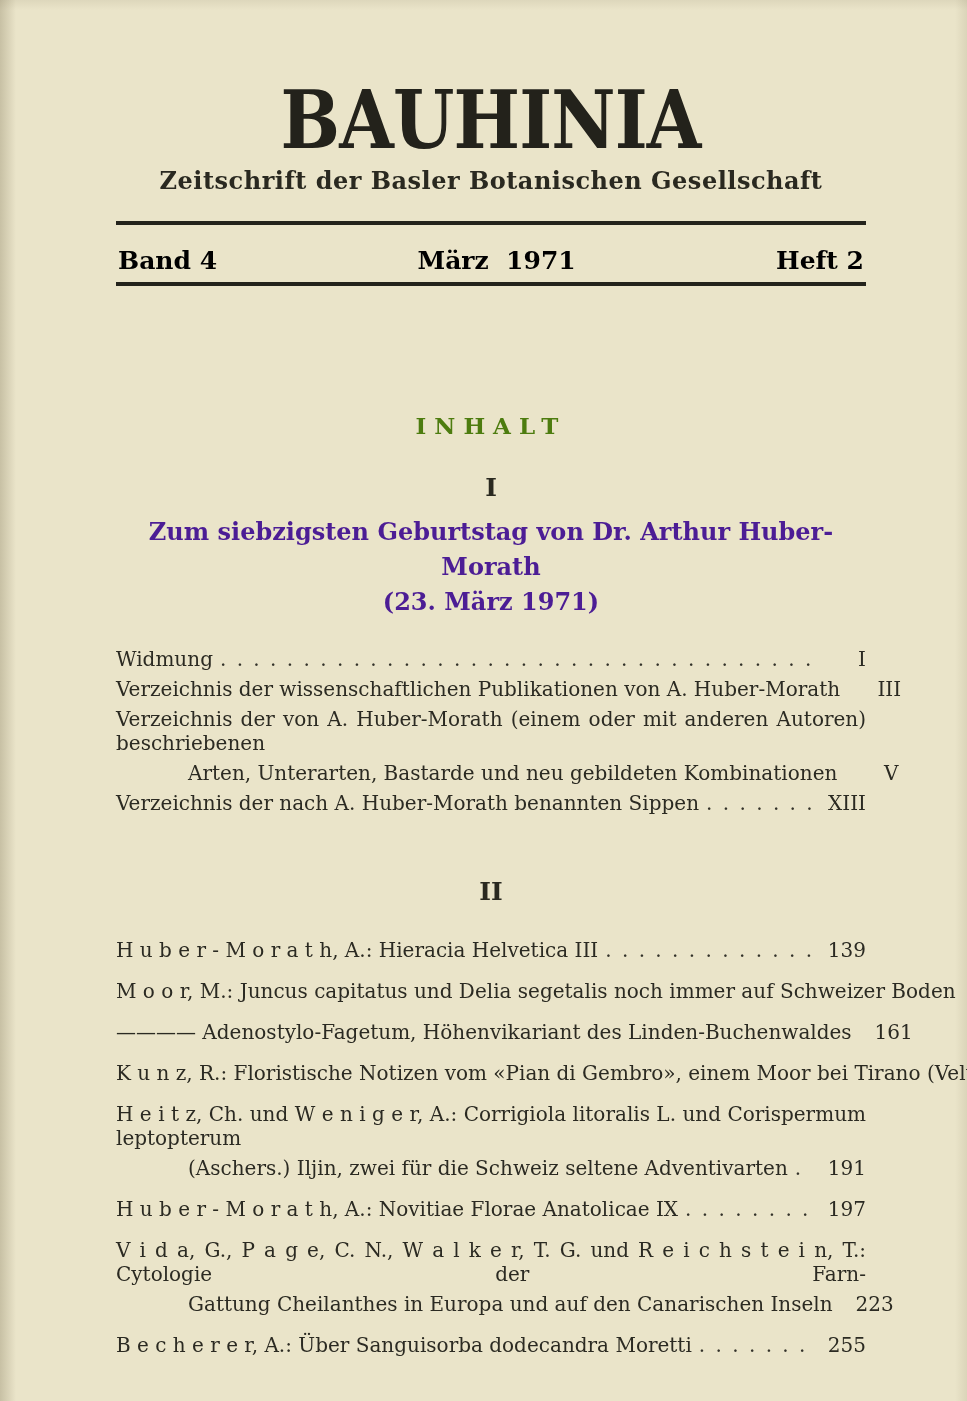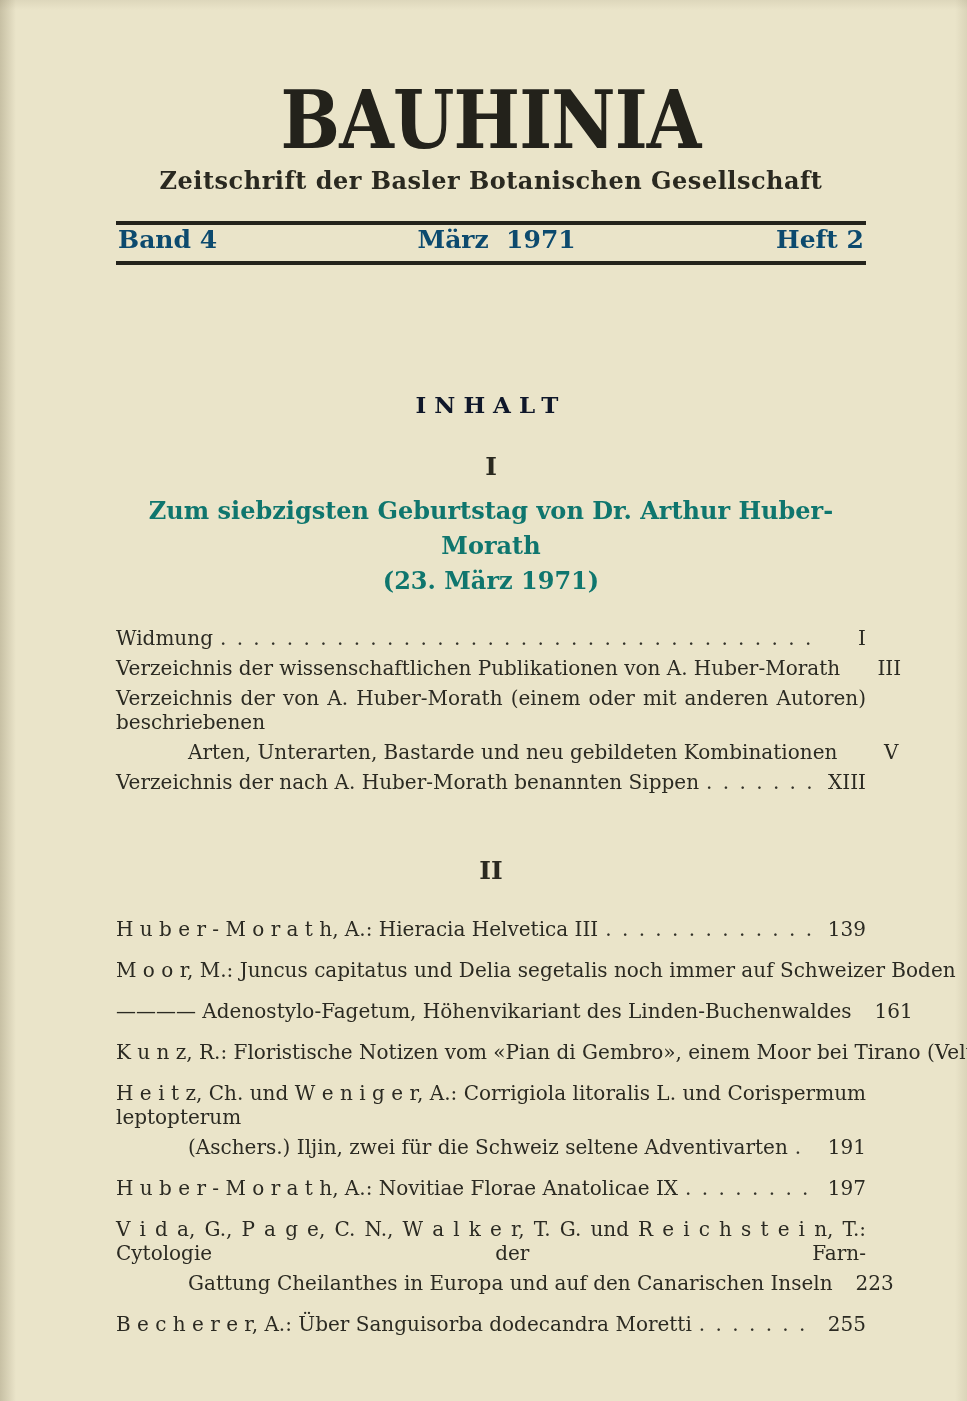--- a/index.html
+++ b/index.html
@@ -24,32 +24,32 @@
     letter-spacing:-1px;color:#23221b;
     transform:scaleX(0.88);transform-origin:center;
     white-space:nowrap;
   }
   .jsubtitle{margin-top:10px;font-size:24px;font-weight:700;letter-spacing:0.5px;color:#2a2920;}
 
   
   .band{
     margin-top:26px;
     border-top:4px solid #24231b;border-bottom:4px solid #24231b;
-    padding:0 2px 7px 2px;
+    padding:21px 2px 7px 2px;
     display:flex;align-items:baseline;justify-content:space-between;
-    font-size:25px;font-weight:700;color:#0c4a6e;
+    font-size:25px;font-weight:700;color:#000000;
   }
   .band .center{white-space:pre;}
 
   
-  .inhalt{margin-top:126px;text-align:center;font-size:23px;font-weight:700;letter-spacing:8px;color:#0f172a;}
+  .inhalt{margin-top:126px;text-align:center;font-size:23px;font-weight:700;letter-spacing:8px;color:#4d7c0f;}
   .numeral{text-align:center;font-size:25px;font-weight:700;color:#2a2920;}
   .numeral.n1{margin-top:34px;}
   .numeral.n2{margin-top:62px;}
-  .sectitle{text-align:center;font-size:24px;font-weight:700;line-height:35px;color:#0f766e;}
+  .sectitle{text-align:center;font-size:24px;font-weight:700;line-height:35px;color:#4c1d95;}
   .sectitle.first{margin-top:12px;}
 
   
   .toclist{margin-top:28px;font-size:20px;}
   .toclist.sec2{margin-top:32px;}
   .row{display:flex;align-items:baseline;line-height:24px;}
   .sec1 .row{margin-bottom:6px;}
   .sec2 .row{margin-bottom:17px;}
   .sec1 .entry{margin-bottom:6px;}
   .sec2 .entry{margin-bottom:17px;}

